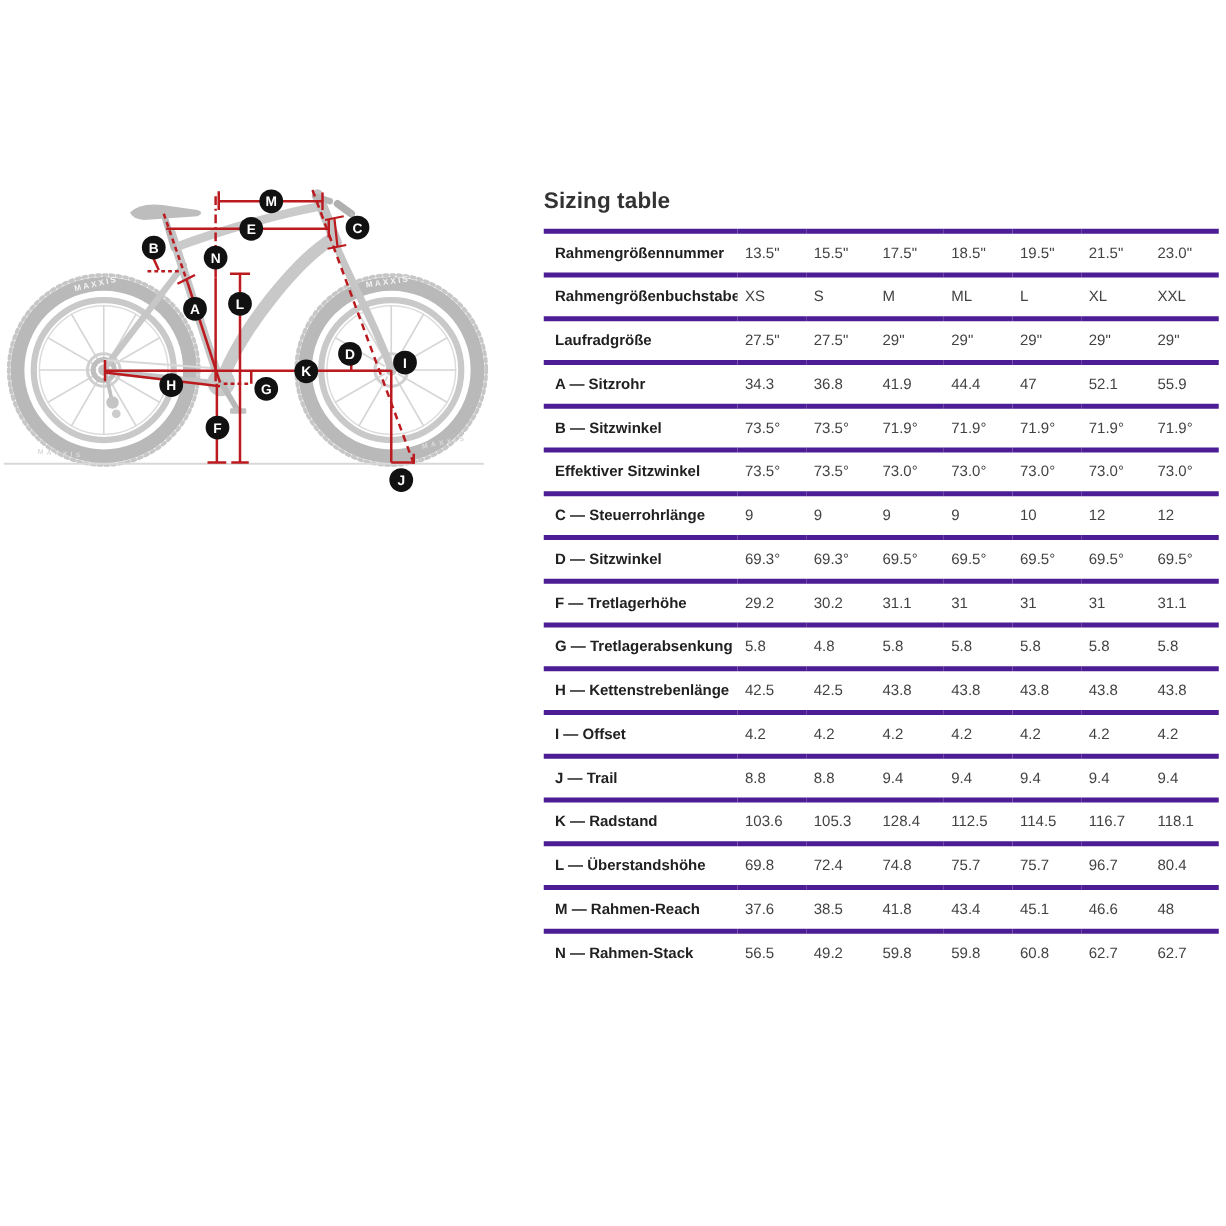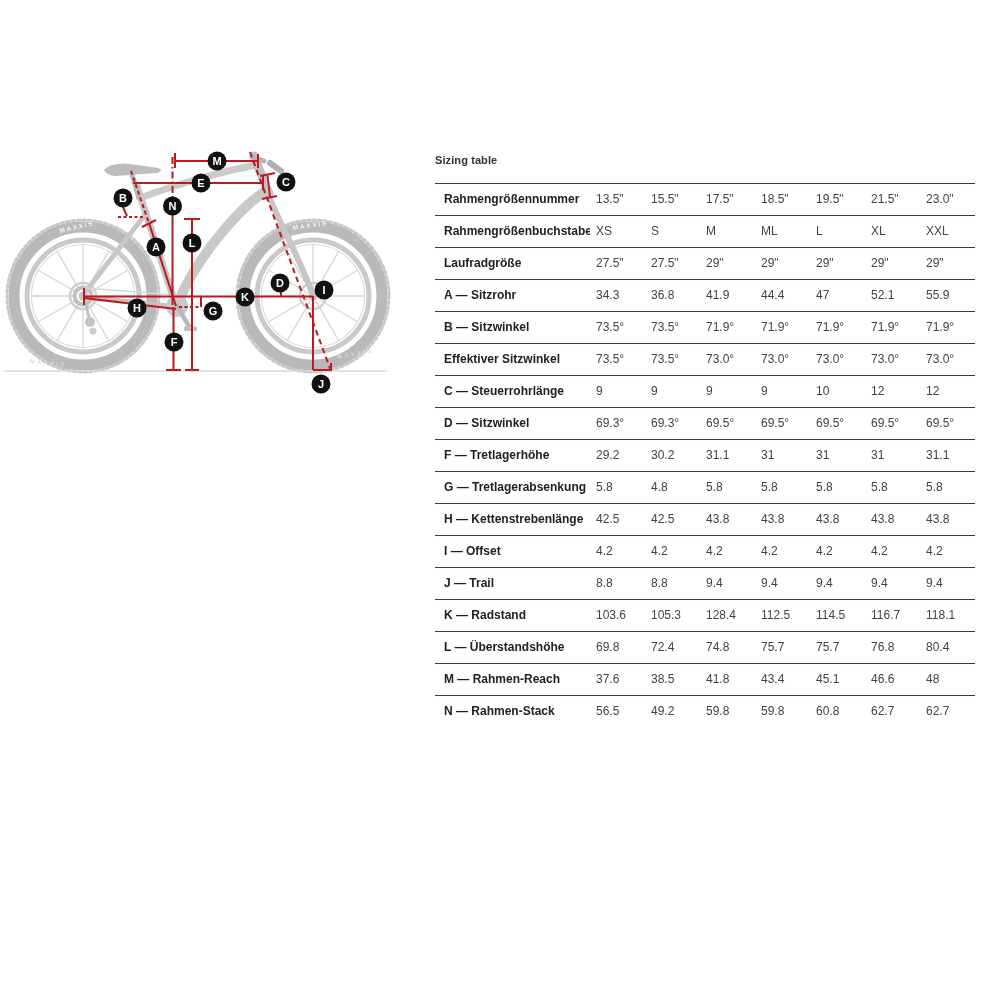--- a/index.html
+++ b/index.html
@@ -3,28 +3,28 @@
 <meta charset="utf-8">
 <style>
   html,body { margin:0; padding:0; background:#ffffff; }
   .stage {
     position:relative; width:981px; height:981px; background:#ffffff;
     font-family:"Liberation Sans", sans-serif; overflow:hidden;
   }
   .bike-svg { position:absolute; left:0; top:130px; width:460px; height:275px; }
   .sizing { position:absolute; left:435px; top:150px; width:540px; }
   .sizing h2 {
-    margin:0 0 13px 0; font-size:11px; line-height:20px;
+    margin:0 0 13px 0; font-size:18px; line-height:20px;
     font-weight:700; color:#333333; letter-spacing:.1px;
   }
   table.geo {
     width:100%; border-collapse:collapse; table-layout:fixed;
     font-size:12px; line-height:13px;
   }
-  table.geo tr { border-top:1px solid #4c1d95; }
+  table.geo tr { border-top:4px solid #4c1d95; }
   table.geo th {
     text-align:left; font-weight:700; color:#212121;
     padding:9px 4px 9px 9px; white-space:nowrap; overflow:hidden;
   }
   table.geo td {
     text-align:left; font-weight:400; color:#424242;
     padding:9px 2px 9px 6px; white-space:nowrap;
   }
   
   .red   { stroke:#bb1a1f; stroke-width:2; fill:none; stroke-linecap:butt; }
@@ -391,21 +391,21 @@
             <td>118.1</td>
           </tr>
           <tr>
     <th>L — Überstandshöhe</th>
 
   <td>69.8</td>
             <td>72.4</td>
             <td>74.8</td>
             <td>75.7</td>
             <td>75.7</td>
-            <td>76.8</td>
+            <td>96.7</td>
             <td>80.4</td>
           </tr>
           <tr>
     <th>M — Rahmen-Reach</th>
 
   <td>37.6</td>
             <td>38.5</td>
             <td>41.8</td>
             <td>43.4</td>
             <td>45.1</td>

